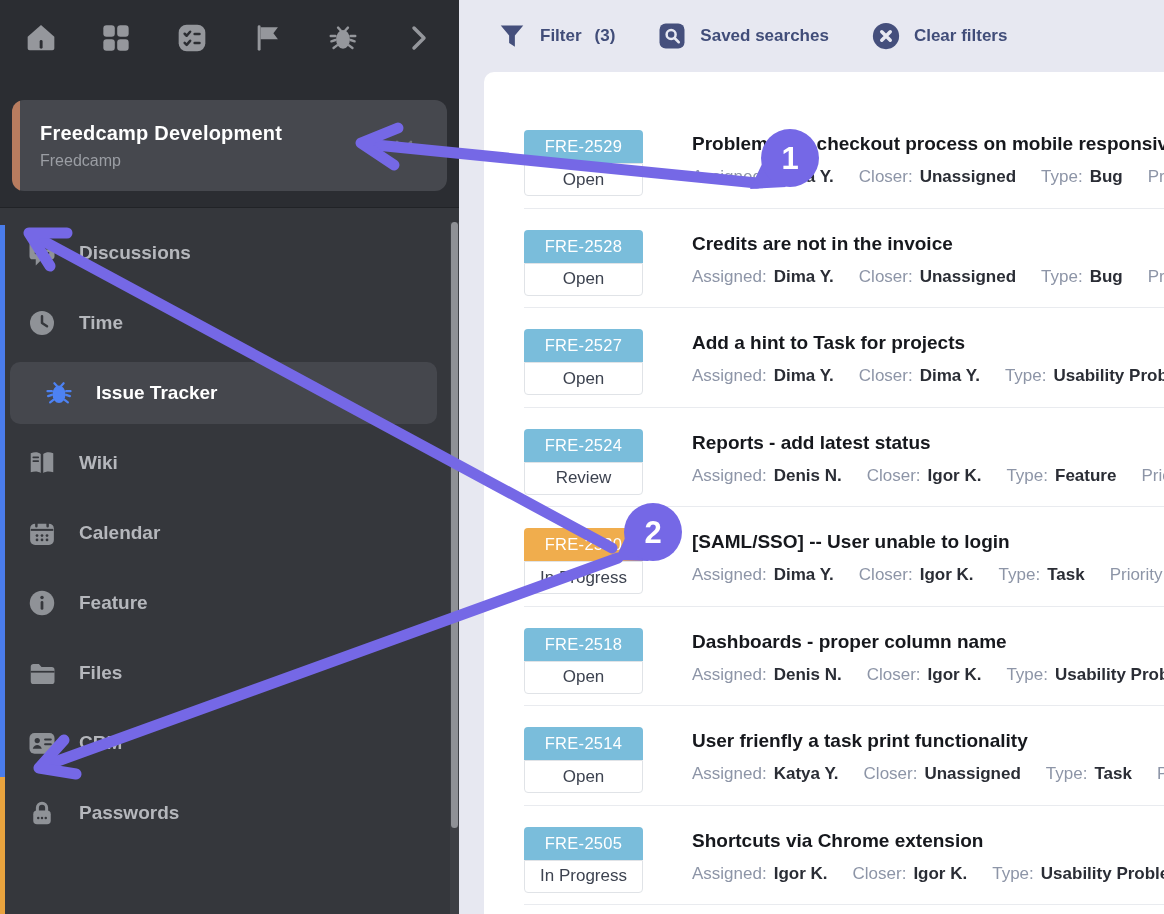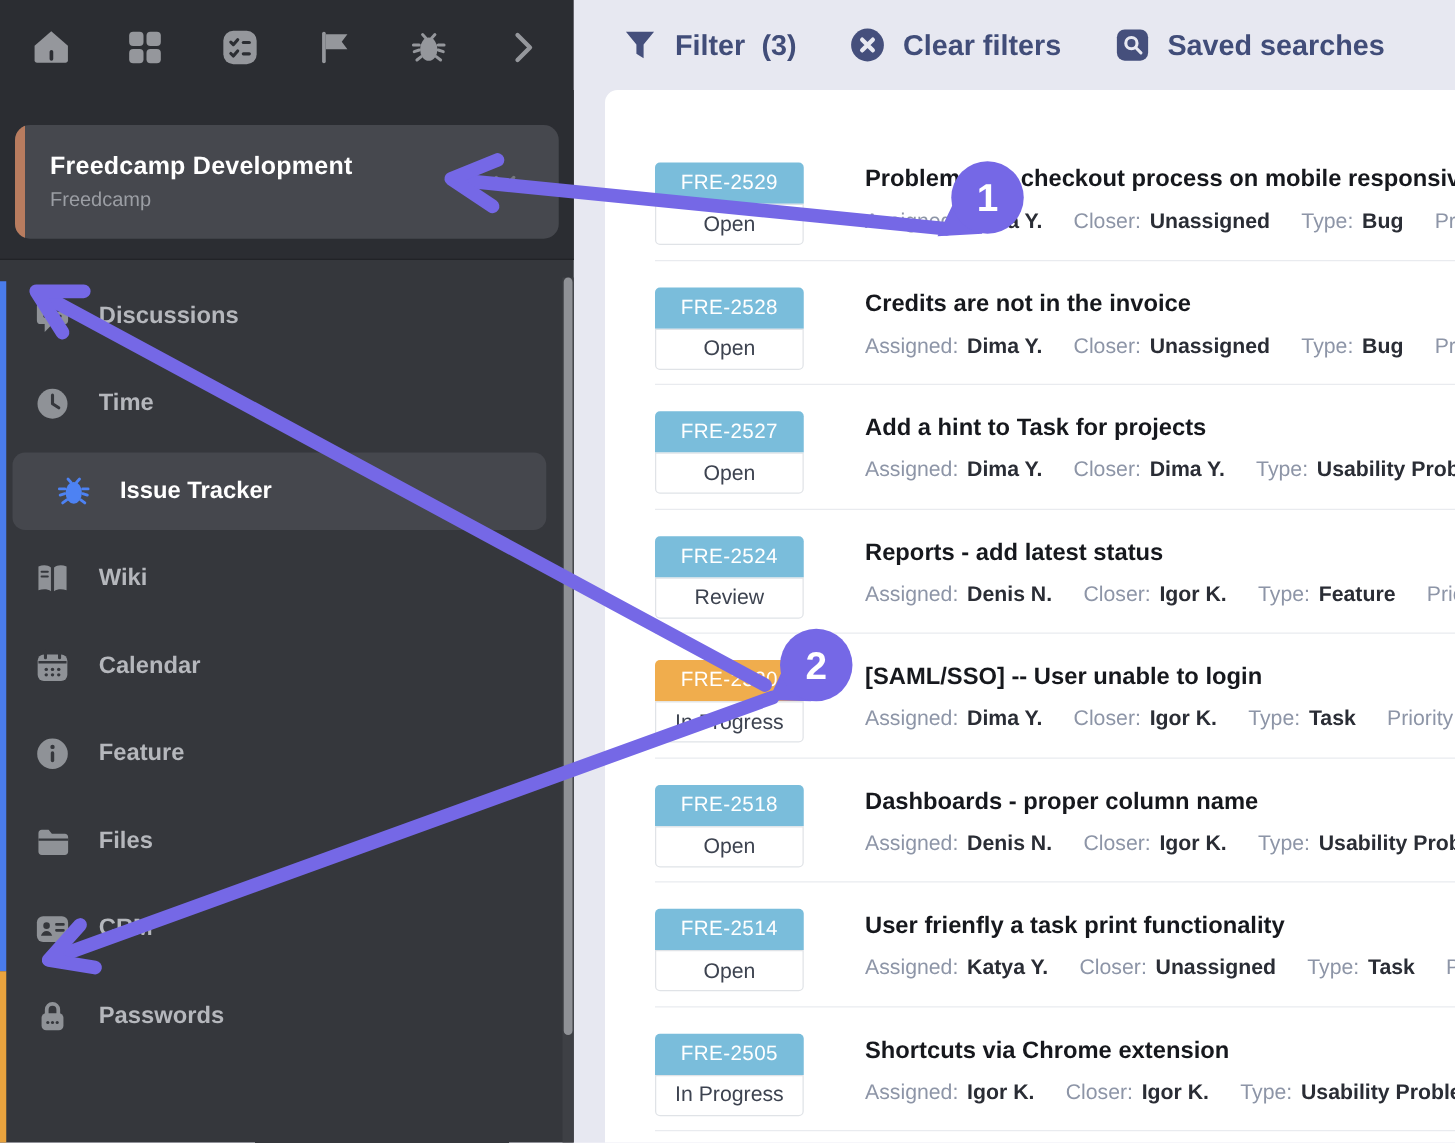--- a/index.html
+++ b/index.html
@@ -25,21 +25,21 @@
   .menu-item.selected{background:#45474d;border-radius:10px;height:62px;margin:4px 22px 4px 10px;padding-left:34px;color:#fff;}
   .menu-item.selected .mico{color:#4d82f3;}
 
   .accent-blue{position:absolute;left:0;top:225px;width:5px;height:552px;background:#4a7ceb;}
   .accent-orange{position:absolute;left:0;top:777px;width:5px;height:137px;background:#e9a33e;}
   .side-track{position:absolute;left:450px;top:222px;width:9px;height:692px;background:#3e4045;}
   .side-thumb{position:absolute;left:451px;top:222px;width:7px;height:606px;background:#8f9196;border-radius:4px;}
 
   
   .filterbar{position:absolute;left:459px;top:0;right:0;height:72px;background:#e7e8f1;display:flex;align-items:center;padding-left:38px;gap:42px;}
-  .filter-item{display:flex;align-items:center;gap:13px;color:#414d79;font-size:23px;font-weight:700;cursor:pointer;white-space:nowrap;}
+  .filter-item{display:flex;align-items:center;gap:13px;color:#414d79;font-size:17px;font-weight:700;cursor:pointer;white-space:nowrap;}
   .filter-item .fico{width:30px;height:30px;display:block;color:#454f7c;}
   .filter-count{font-weight:800;}
 
   .content{position:absolute;left:484px;top:72px;right:0;bottom:0;background:#ffffff;border-radius:10px 0 0 0;overflow:hidden;}
   .rows{padding:37px 0 0 40px;}
   .issue-row{display:flex;gap:49px;height:99.5px;border-bottom:1px solid #e9ebef;padding-top:21px;overflow:hidden;cursor:pointer;}
   .idblock{width:119px;flex:none;}
   .badge{height:33px;border-radius:4px 4px 0 0;color:#fff;font-size:16.5px;display:flex;align-items:center;justify-content:center;letter-spacing:.3px;}
   .badge.blue{background:#7abddb;}
   .badge.orange{background:#f0ad4d;}
@@ -244,32 +244,32 @@
 <div class="filterbar">
   <div class="filter-item">
     <svg class="fico" viewBox="0 0 24 24">
         <path fill="currentColor" d="M3 3.5h18L14.3 11.6v8.9l-4.6-2.9v-6Z"></path>
       </svg>
     <span>Filter</span>
     <span class="filter-count">(3)</span>
   </div>
   <div class="filter-item">
     <svg class="fico" viewBox="0 0 24 24">
-        <circle cx="12" cy="12" r="10.5" fill="currentColor"></circle>
-        <path d="M8.6 8.6l6.8 6.8M15.4 8.6l-6.8 6.8" stroke="#e7e8f1" stroke-width="2.8" stroke-linecap="round"></path>
-      </svg>
-    <span>Clear filters</span>
-  </div>
-  <div class="filter-item">
-    <svg class="fico" viewBox="0 0 24 24">
         <rect x="2" y="2" width="20" height="20" rx="5" fill="currentColor"></rect>
         <circle cx="11.3" cy="10.8" r="3.6" stroke="#e7e8f1" stroke-width="2" fill="none"></circle>
         <path d="M14 13.6l3.4 3.4" stroke="#e7e8f1" stroke-width="2" stroke-linecap="round"></path>
       </svg>
     <span>Saved searches</span>
+  </div>
+  <div class="filter-item">
+    <svg class="fico" viewBox="0 0 24 24">
+        <circle cx="12" cy="12" r="10.5" fill="currentColor"></circle>
+        <path d="M8.6 8.6l6.8 6.8M15.4 8.6l-6.8 6.8" stroke="#e7e8f1" stroke-width="2.8" stroke-linecap="round"></path>
+      </svg>
+    <span>Clear filters</span>
   </div>
 </div>
 
 <div class="content">
   <div class="rows">
 
       <div class="issue-row">
         <div class="idblock">
           <div class="badge blue">FRE-2529</div>
           <div class="status">Open</div>

